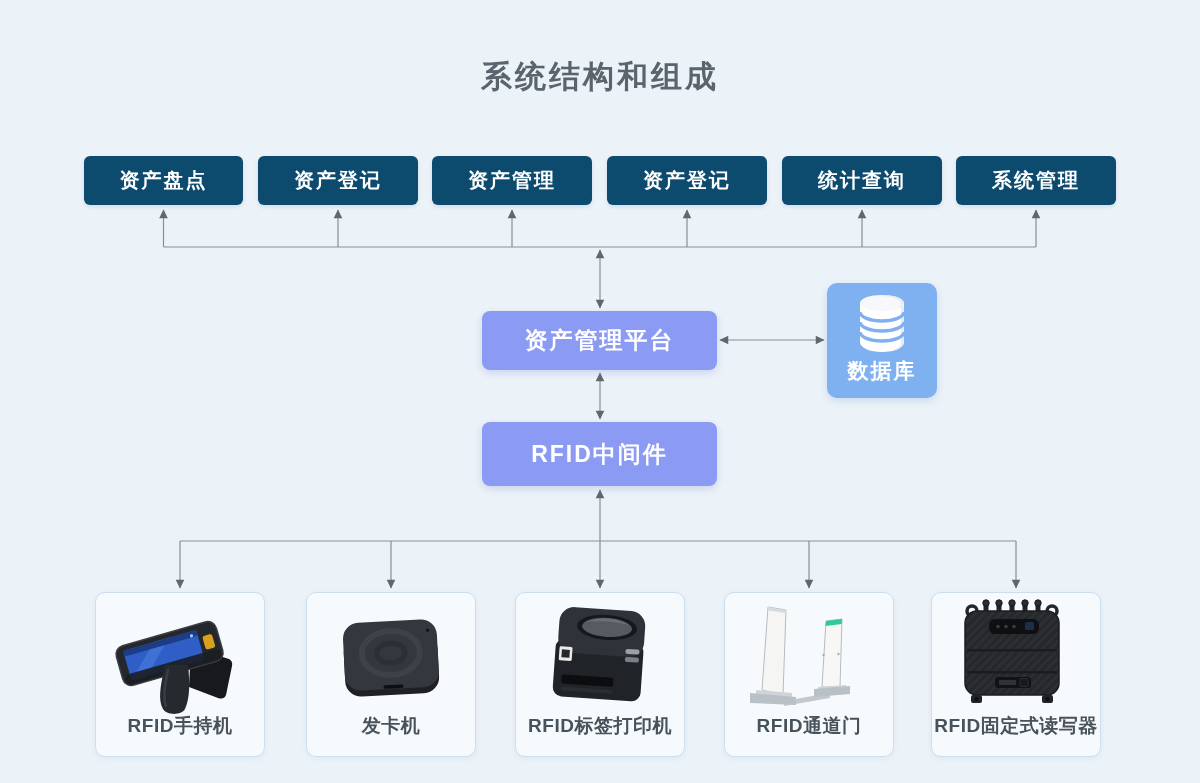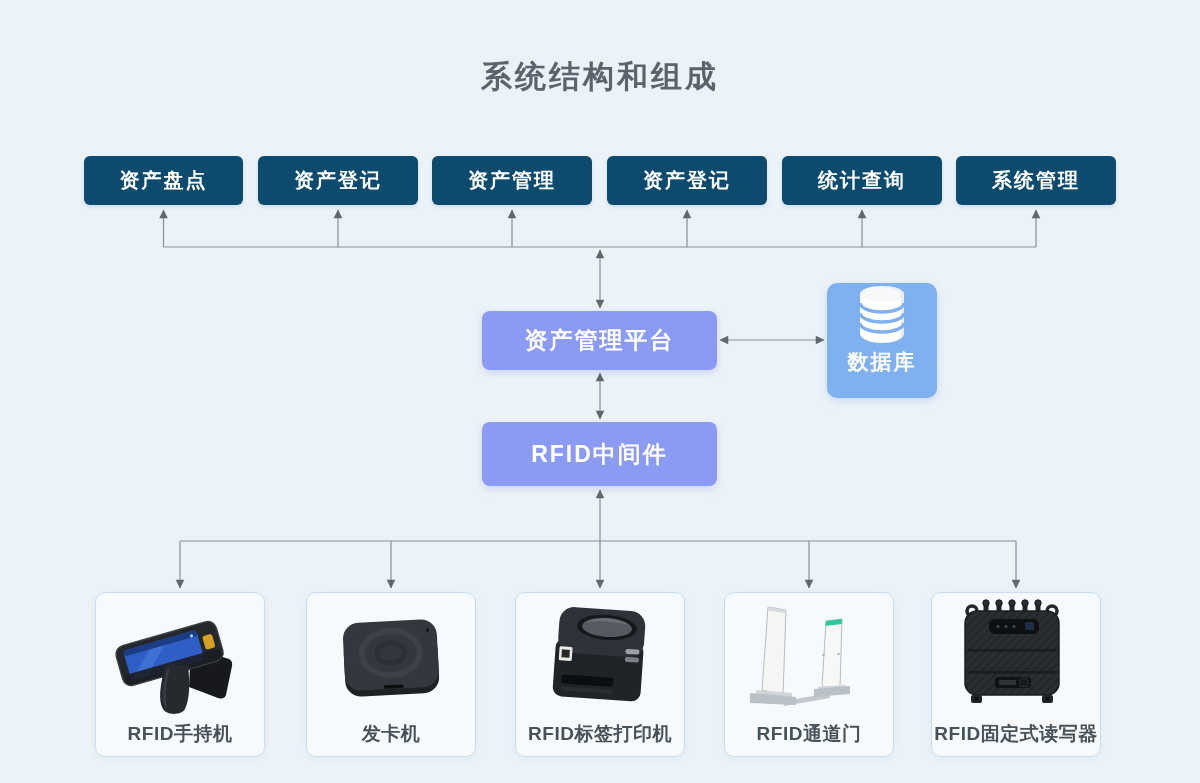--- a/index.html
+++ b/index.html
@@ -28,30 +28,30 @@
     font-size:23px;font-weight:700;letter-spacing:2px;
     box-shadow:0 3px 8px rgba(120,130,220,.28);
     text-align:center;
   }
   .box-platform{top:311px;height:59px}
   .box-middleware{top:422px;height:64px}
   .db-box{
     position:absolute;left:827px;top:283px;width:110px;height:115px;
     border-radius:10px;background:#7fb1f0;
     display:flex;flex-direction:column;align-items:center;
-    box-sizing:border-box;
+    padding-top:9px;box-sizing:border-box;
     box-shadow:0 3px 8px rgba(110,150,220,.28);
   }
   .db-label{color:#fff;font-size:21px;font-weight:700;letter-spacing:2px;margin-top:1px}
   .device-card{
     position:absolute;top:592px;width:170px;height:165px;
     background:#f7fafd;border:1px solid #cbdeef;border-radius:10px;
     box-sizing:border-box;
     display:flex;flex-direction:column;align-items:center;justify-content:flex-end;
-    padding-bottom:9px;
+    padding-bottom:17px;
     box-shadow:0 2px 6px rgba(130,160,200,.12);
   }
   .device-art{position:absolute;top:2px;left:50%;transform:translateX(-50%);line-height:0}
   .device-label{font-size:19px;font-weight:700;color:#48525a;letter-spacing:.5px;white-space:nowrap}
 </style>
 </head>
 <body>
 
 <div class="stage">
 

